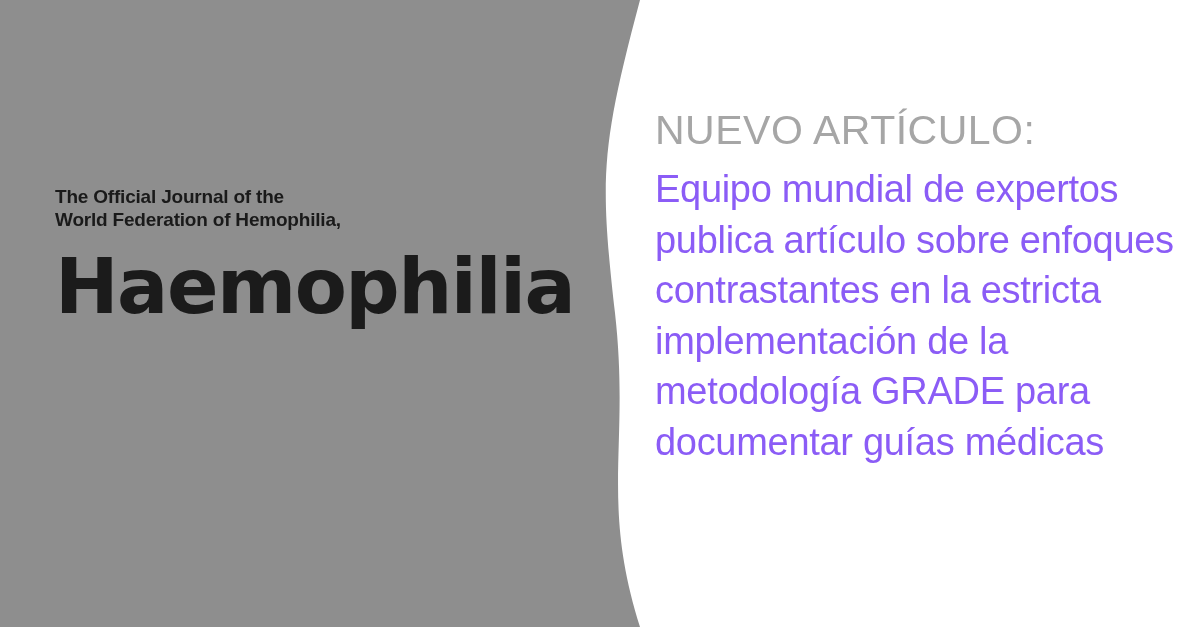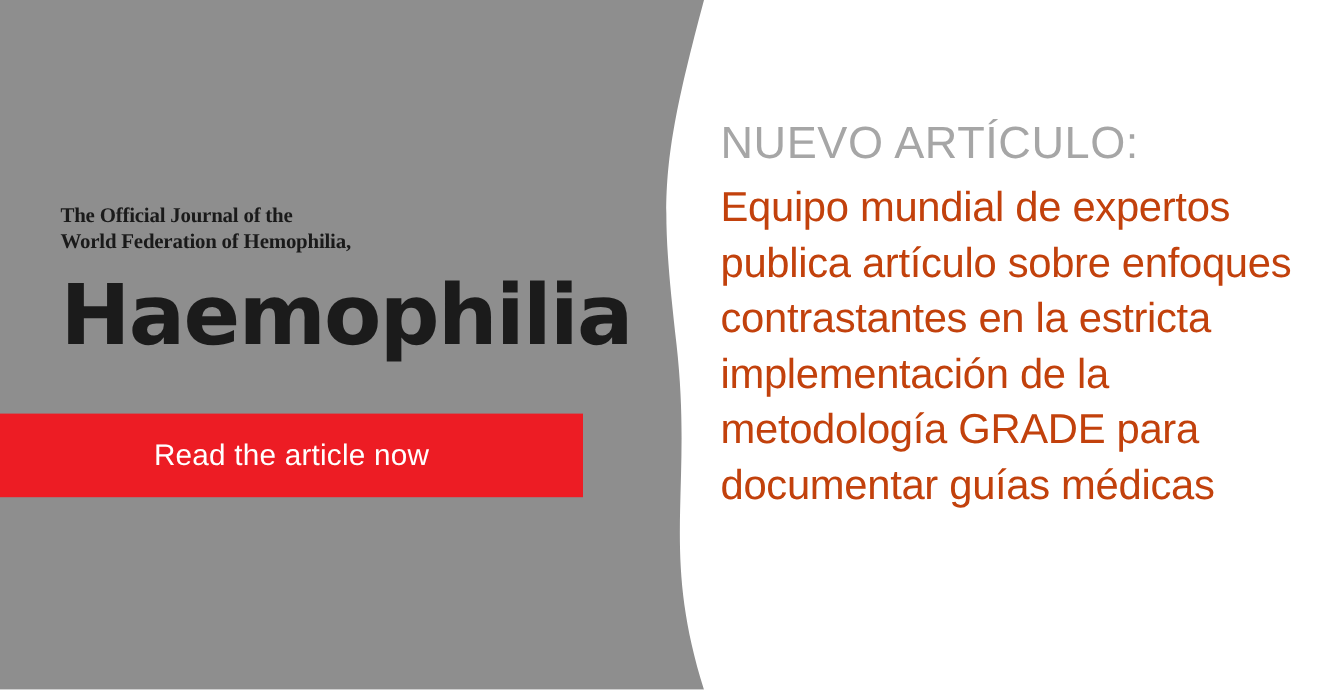--- a/index.html
+++ b/index.html
@@ -28,21 +28,21 @@
   .grey-panel svg {
     display: block;
   }
   .journal-block {
     position: absolute;
     left: 55px;
     top: 185px;
     width: 520px;
   }
   .journal-kicker {
-    font-family: Liberation Serif, serif;
+    font-family: Liberation Sans, sans-serif;
     font-weight: bold;
     font-size: 19px;
     line-height: 1.22;
     color: #1a1a1a;
     letter-spacing: -0.2px;
     margin: 0;
     white-space: pre-line;
   }
   .journal-title {
     font-family: "DejaVu Sans", sans-serif;
@@ -90,21 +90,21 @@
     margin: 0;
   }
   .headline {
     position: absolute;
     left: 0;
     top: 164px;
     width: 530px;
     font-family: "Liberation Sans", sans-serif;
     font-size: 38px;
     line-height: 1.33;
-    color: #c2410c;
+    color: #8b5cf6;
     letter-spacing: -0.3px;
     margin: 0;
     white-space: pre-line;
   }
 </style>
 </head>
 <body>
 
 <div class="banner">
 
@@ -113,20 +113,19 @@
       <path d="M0,0 L640,0 C600,150 600,180 615,313 C630,447 600,500 640,627 L0,627 Z" fill="#8e8e8e"></path>
     </svg>
   </div>
 
   <div class="journal-block">
     <p class="journal-kicker">The Official Journal of the
 World Federation of Hemophilia,</p>
     <p class="journal-title">Haemophilia</p>
   </div>
 
-  <button class="cta-button">Read the article now</button>
 
   <div class="right-panel">
     <p class="eyebrow">NUEVO ARTÍCULO:</p>
     <p class="headline">Equipo mundial de expertos publica artículo sobre enfoques contrastantes en la estricta implementación de la metodología GRADE para documentar guías médicas</p>
   </div>
 
 </div>
 
 </body></html>

